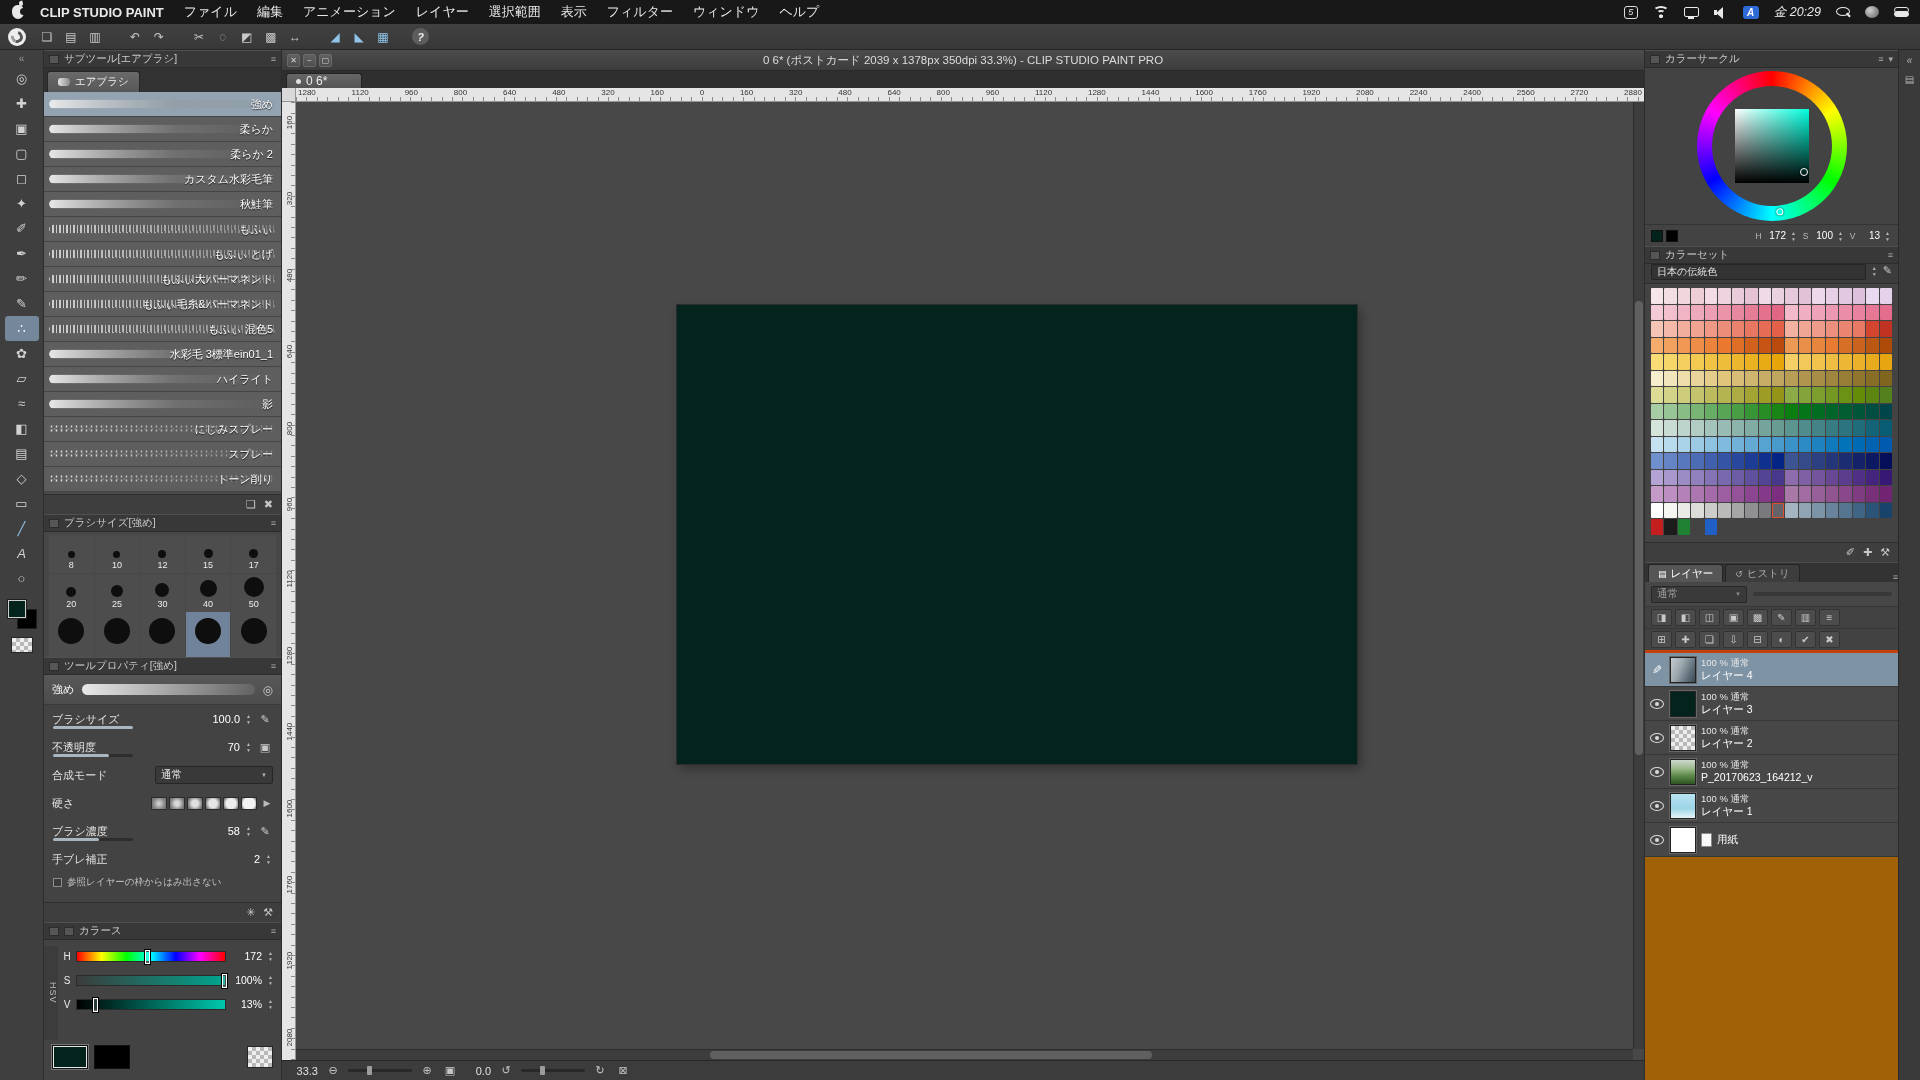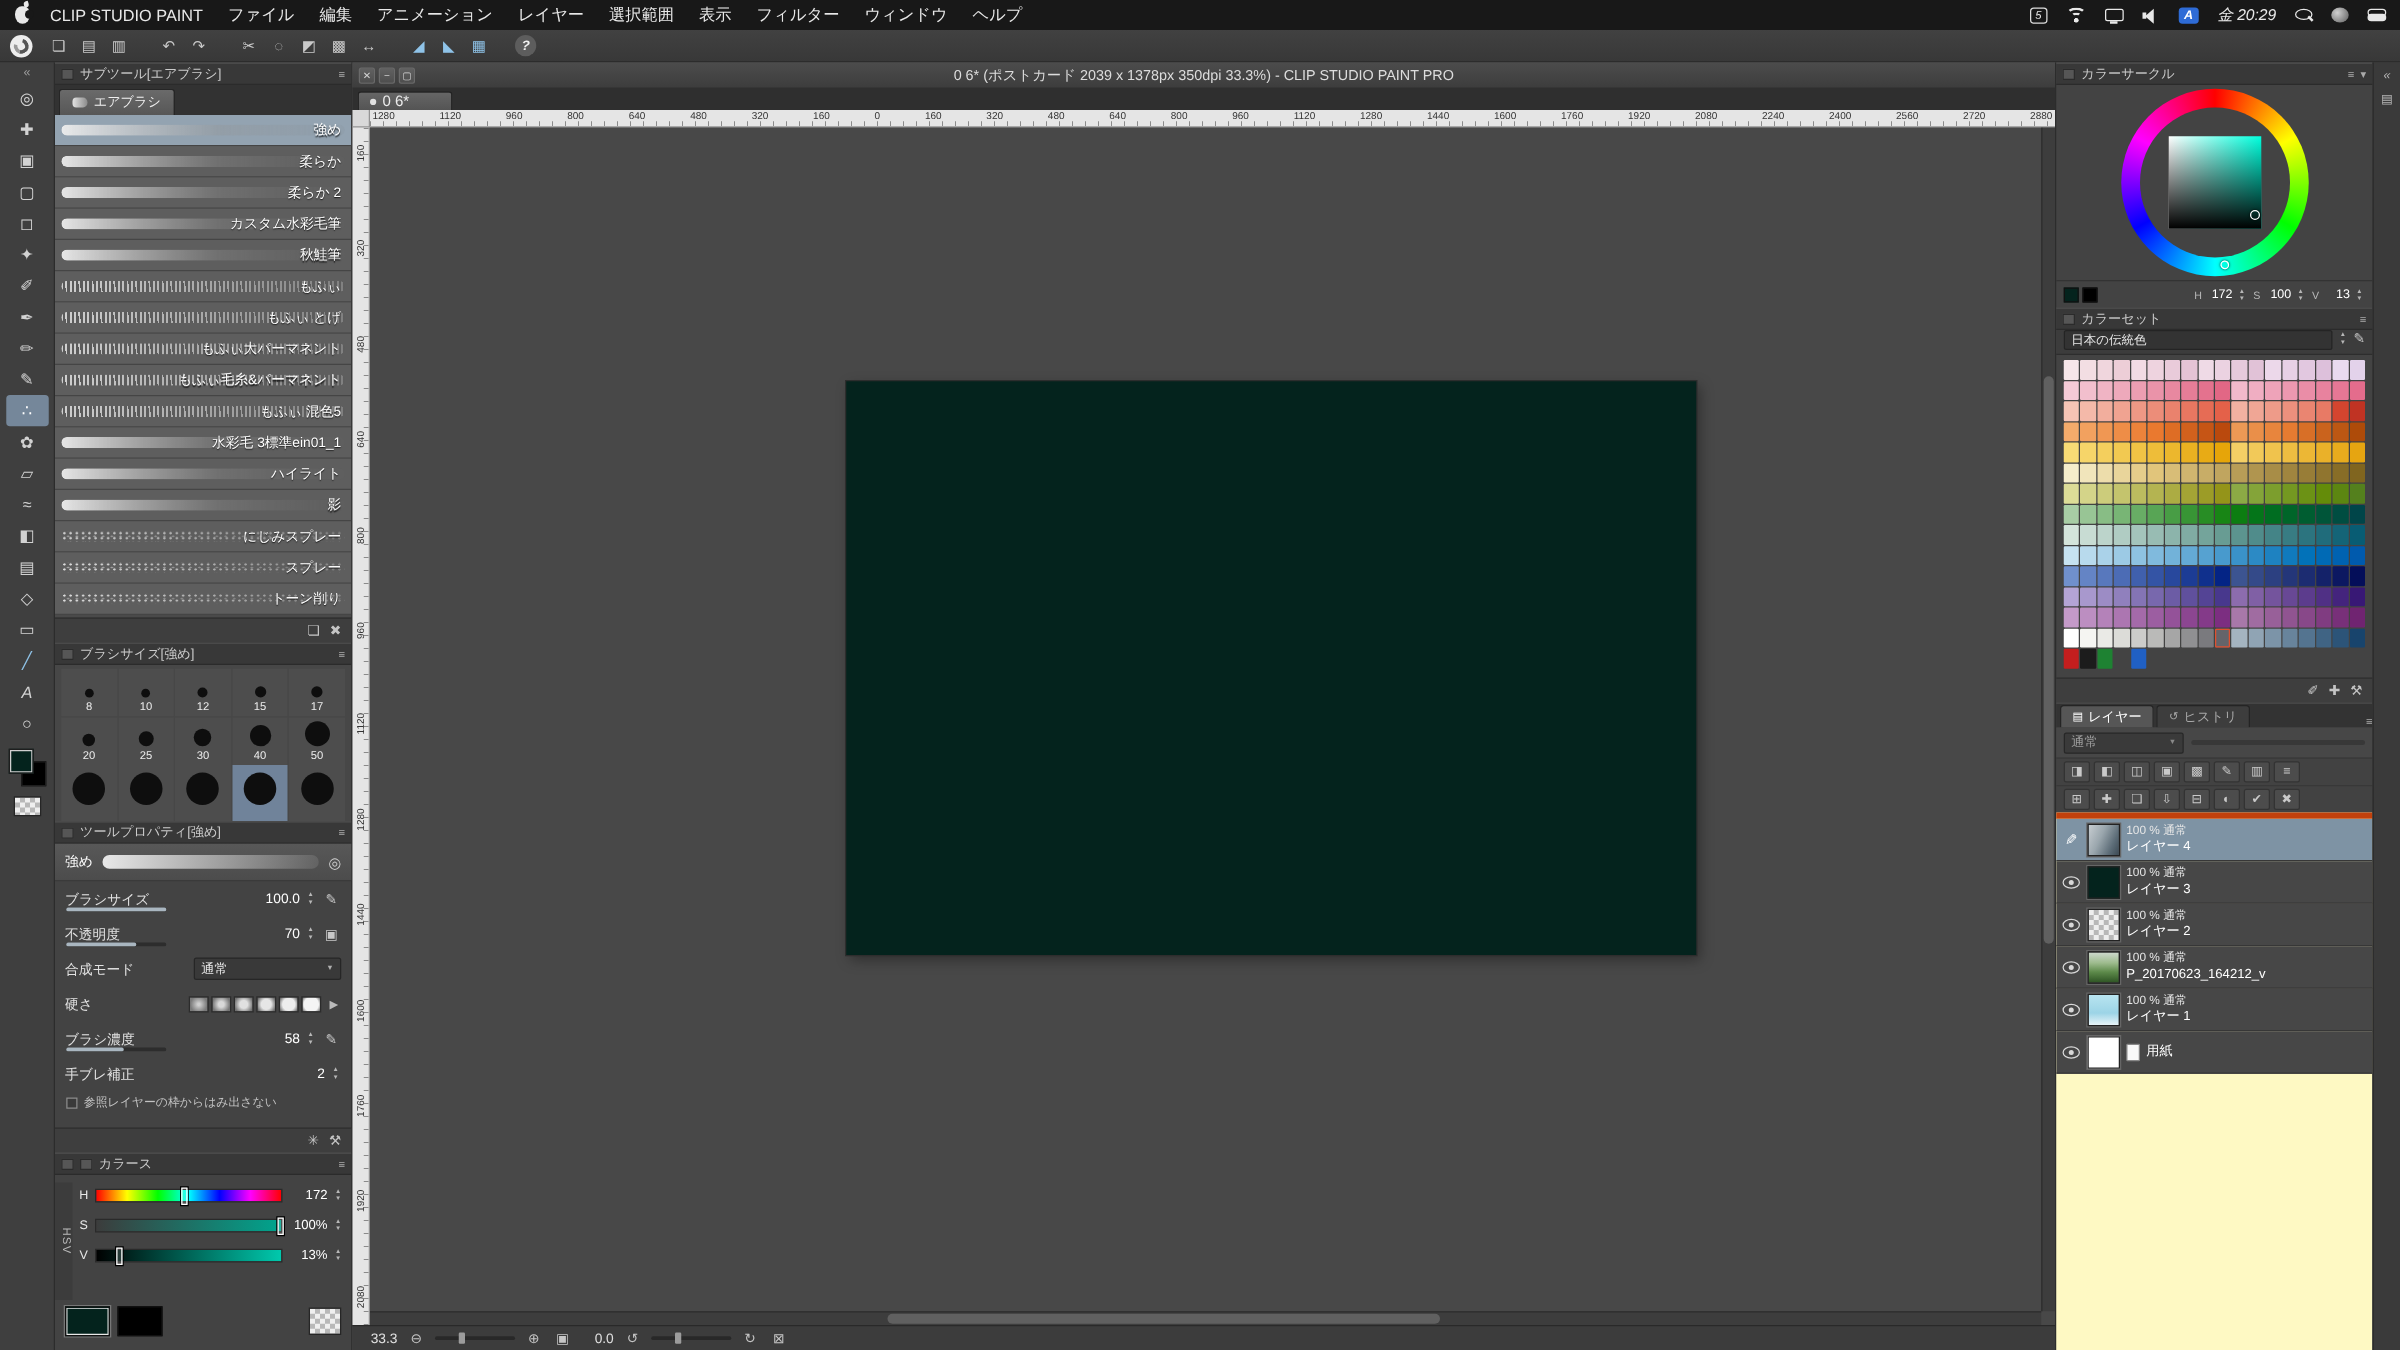--- a/index.html
+++ b/index.html
@@ -5,21 +5,21 @@
   html,body{margin:0;padding:0;width:1920px;height:1080px;overflow:hidden;background:#2a2a2a;
     font-family:"Liberation Sans","DejaVu Sans",sans-serif;color:#ddd;-webkit-font-smoothing:antialiased}
   *{box-sizing:border-box}
   #app{width:1920px;height:1080px;display:flex;flex-direction:column;background:#474747}
 
   
   #menubar{height:24px;background:#181818;display:flex;align-items:center;padding:0 12px;color:#e8e8e8;font-size:13px;flex:none}
   .apple{position:relative;width:12px;height:14px;background:#e8e8e8;border-radius:45% 45% 50% 50%;margin-right:6px;flex:none}
   .apple::before{content:"";position:absolute;right:-3px;top:3px;width:7px;height:7px;background:#181818;border-radius:50%}
   .apple::after{content:"";position:absolute;left:55%;top:-4px;width:4px;height:5px;background:#e8e8e8;border-radius:60% 0 60% 0;transform:rotate(-18deg)}
-  .app-name{font-weight:normal;padding:0 10px}
+  .app-name{font-weight:bold;padding:0 10px}
   #menu-items{display:flex}
   .menu-item{padding:0 10px;cursor:default}
   #menu-right{margin-left:auto;display:flex;align-items:center;gap:15px}
   .mr-item{display:flex;align-items:center;justify-content:center;position:relative;min-width:14px;height:15px;font-size:11px}
   .mr-item.text{font-size:12.5px}
   .mr-item.box{border:1px solid #ddd;border-radius:3px;padding:0 3px;font-size:9px;height:13px}
   .mr-item.bluebox{background:#2e6bd6;border-radius:3px;width:16px;height:13px;font-size:10px;font-weight:700;color:#fff}
   .i-wifi{width:16px;height:12px;background:radial-gradient(circle at 50% 86%, #e8e8e8 1.7px, transparent 2.1px)}
   .i-wifi::before{content:"";position:absolute;inset:0 0 1px 0;border:2px solid transparent;border-top-color:#e8e8e8;border-radius:50%}
   .i-wifi::after{content:"";position:absolute;inset:4px 4px 2px 4px;border:2px solid transparent;border-top-color:#e8e8e8;border-radius:50%}
@@ -193,21 +193,21 @@
   .layer-tab{height:18px;display:flex;align-items:center;gap:4px;padding:0 9px;font-size:10.5px;border:1px solid #242424;border-bottom:none;border-radius:3px 3px 0 0;background:#3d3d3d;color:#a8a8a8}
   .layer-tab.active{background:#565656;color:#fff}
   .layer-tab i{font-size:9px}
   #layer-tabs .ph-spacer{flex:1}
   #blend-row{height:24px;display:flex;align-items:center;gap:6px;padding:0 6px;background:#474747;flex:none}
   #blend-select{width:96px;height:17px;background:#3a3a3a;border:1px solid #272727;border-radius:2px;display:flex;align-items:center;padding:0 5px;font-size:10.5px;color:#9f9f9f}
   #blend-select::after{content:"▼";font-size:6px;color:#8a8a8a;margin-left:auto}
   #opacity-track{flex:1;height:4px;background:#383838;border-radius:2px}
   .lp-iconrow{height:22px;display:flex;align-items:center;gap:3px;padding:0 6px;background:#424242;border-top:1px solid #383838;flex:none}
   .lp-icon{width:21px;height:17px;background:#4c4c4c;border:1px solid #333;border-radius:2px;display:flex;align-items:center;justify-content:center;color:#c9c9c9;font-size:10px}
-  #layer-list{flex:1;background:#fef9c3;border-top:5px solid #c2410c;overflow:hidden}
+  #layer-list{flex:1;background:#a16207;border-top:3px solid #c2410c;overflow:hidden}
   .layer-row{height:34px;display:flex;align-items:center;gap:5px;padding:0 5px 0 4px;background:#474747;border-bottom:1px solid #373737}
   .layer-row.selected{background:#7e93a4}
   .ind{width:16px;display:flex;align-items:center;justify-content:center;flex:none}
   .ind.eye{position:relative}
   .ind.eye::before{content:"";width:12px;height:8px;border:1px solid #d8d8d8;border-radius:50%;display:block}
   .ind.eye::after{content:"";position:absolute;width:4px;height:4px;background:#d8d8d8;border-radius:50%}
   .ind.pen::before{content:"✎";color:#fff;font-size:12px;transform:scaleX(-1);display:block}
   .layer-thumb{width:26px;height:26px;border:1px solid #222;box-shadow:0 0 0 1px #666;flex:none;background:#fff}
   .paper-icon{display:none;width:11px;height:14px;background:#f8f8f8;border:1px solid #888;border-radius:1px;flex:none}
   .layer-row.paper .paper-icon{display:inline-block}

